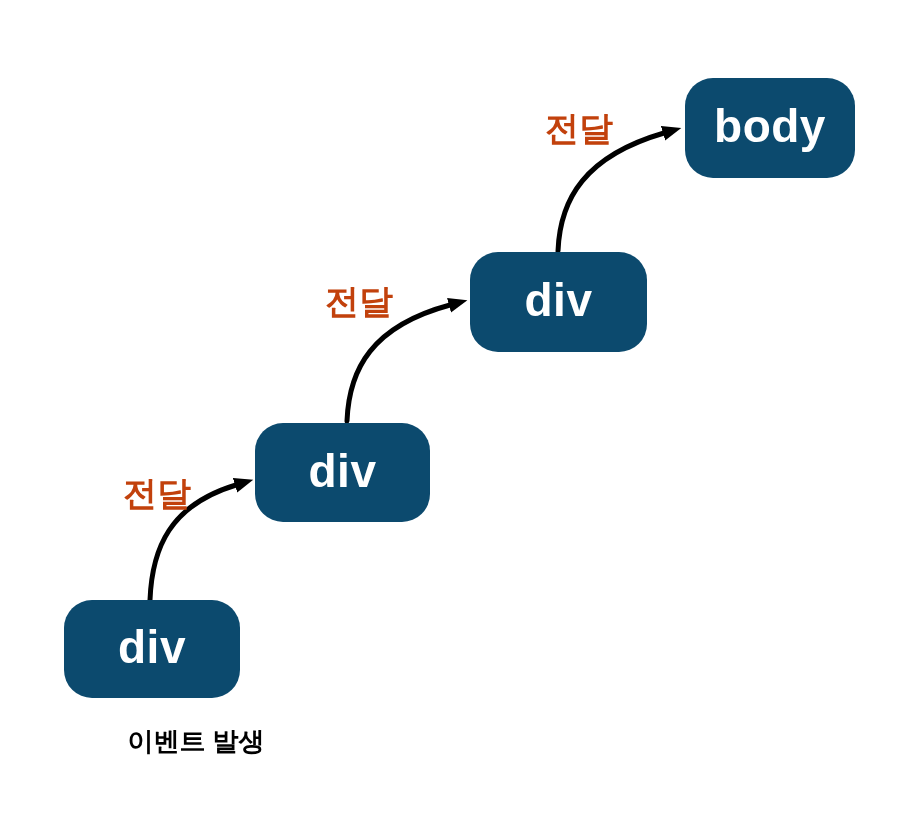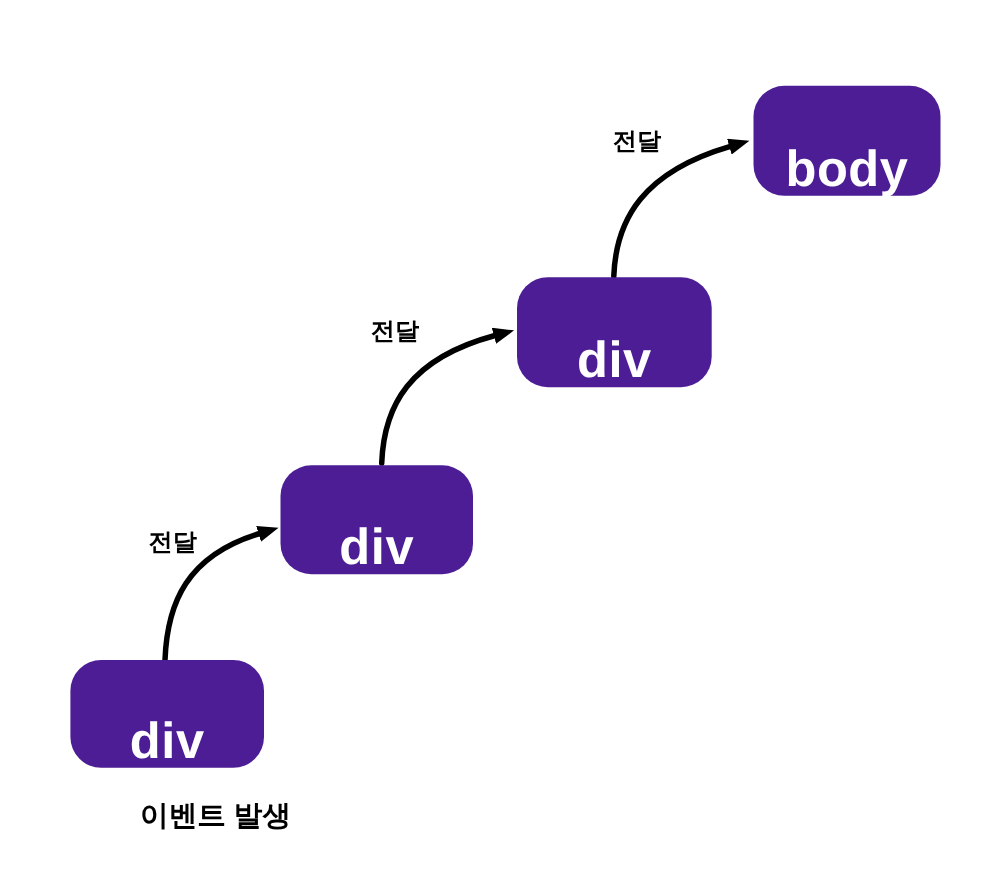--- a/index.html
+++ b/index.html
@@ -24,39 +24,39 @@
     pointer-events: none;
   }
   .edge {
     fill: none;
     stroke: #000000;
     stroke-width: 5;
     stroke-linecap: round;
   }
   .node {
     position: absolute;
-    background: #4c1d95;
+    background: #0c4a6e;
     border-radius: 28px;
     display: flex;
-    align-items: flex-end;
+    align-items: center;
     justify-content: center;
   }
   .node-label {
     color: #ffffff;
     font-size: 46px;
     font-weight: 700;
     letter-spacing: 0.5px;
     line-height: 1;
     transform: translateY(-2px);
   }
   .edge-label {
     position: absolute;
     transform: translate(-50%, -50%);
-    color: #000000;
-    font-size: 22px;
+    color: #c2410c;
+    font-size: 34px;
     font-weight: 800;
     white-space: nowrap;
     line-height: 1;
   }
   .caption {
     position: absolute;
     transform: translate(-50%, -50%);
     color: #000000;
     font-size: 26px;
     font-weight: 800;

